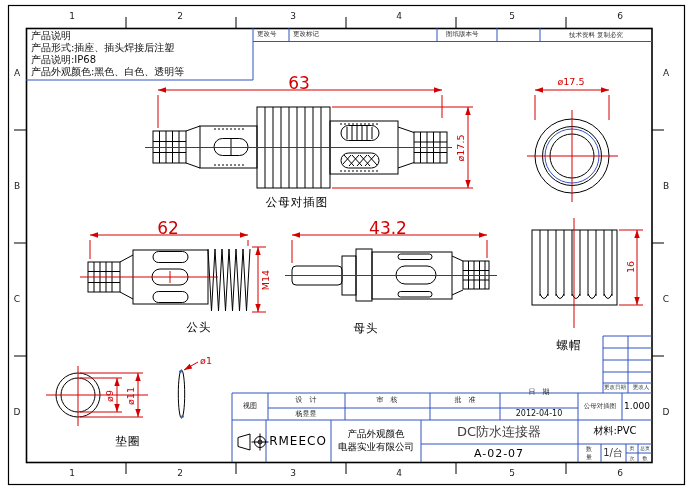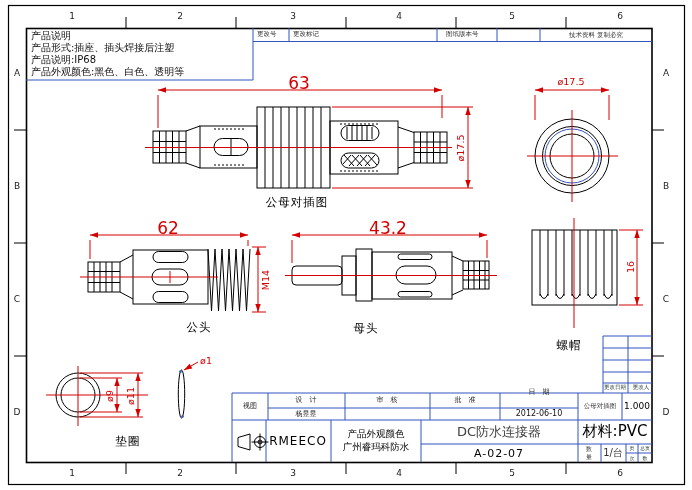--- a/index.html
+++ b/index.html
@@ -17,21 +17,21 @@
   .tiny{font-size:6.5px;color:#333}
   .micro{font-size:5.5px;color:#344}
   .th{font-size:7px;color:#222}
   .ls{letter-spacing:7px;padding-left:7px}
   .name7{font-size:7px;color:#222}
   .date8{font-size:8px;color:#111}
   .logo{font-size:12px;letter-spacing:1px;color:#000}
   .comp{font-size:9.5px;color:#000}
   .title13{font-size:13px;color:#404040}
   .pn{font-size:11px;color:#000;letter-spacing:1px}
-  .mat{font-size:15px;color:#000}
+  .mat{font-size:10px;color:#000}
   .scale9{font-size:9px;color:#000}
   .q6{font-size:6px;color:#333}
   .q7{font-size:10px;color:#333}
   .p5{font-size:5px;color:#344}
   svg{position:absolute;left:0;top:0}
 </style>
 </head>
 <body>
 
 <div class="sheet">
@@ -236,26 +236,26 @@
 
 <div class="t micro c" style="left:615px;top:388px">更改日期</div>
 <div class="t micro c" style="left:641px;top:388px">更改人</div>
 
 <div class="t th c" style="left:250px;top:406px">视图</div>
 <div class="t th ls c" style="left:306px;top:400px">设计</div>
 <div class="t name7 c" style="left:306px;top:414px">杨昱昱</div>
 <div class="t th ls c" style="left:387px;top:400px">审核</div>
 <div class="t th ls c" style="left:465px;top:400px">批准</div>
 <div class="t th ls c" style="left:539px;top:392px">日期</div>
-<div class="t date8 c" style="left:539px;top:414px">2012-06-10</div>
+<div class="t date8 c" style="left:539px;top:414px">2012-04-10</div>
 <div class="t tiny c" style="left:600px;top:406px">公母对插图</div>
 <div class="t scale9 c" style="left:637px;top:406px">1.000</div>
 <div class="t logo c" style="left:298px;top:441px">RMEECO</div>
 <div class="t comp c" style="left:376px;top:434px">产品外观颜色</div>
-<div class="t comp c" style="left:376px;top:447px">广州睿玛科防水</div>
+<div class="t comp c" style="left:376px;top:447px">电器实业有限公司</div>
 <div class="t title13 c" style="left:499px;top:431px">DC防水连接器</div>
 <div class="t pn c" style="left:499px;top:453px">A-02-07</div>
 <div class="t mat c" style="left:615px;top:431px">材料:PVC</div>
 <div class="t q6 c" style="left:589px;top:449px">数</div>
 <div class="t q6 c" style="left:589px;top:457px">量</div>
 <div class="t q7 c" style="left:613px;top:453px">1/台</div>
 <div class="t p5 c" style="left:632px;top:448px">页</div>
 <div class="t p5 c" style="left:632px;top:458px">次</div>
 <div class="t p5 c" style="left:645px;top:448px">总页</div>
 <div class="t p5 c" style="left:645px;top:458px">数</div>

